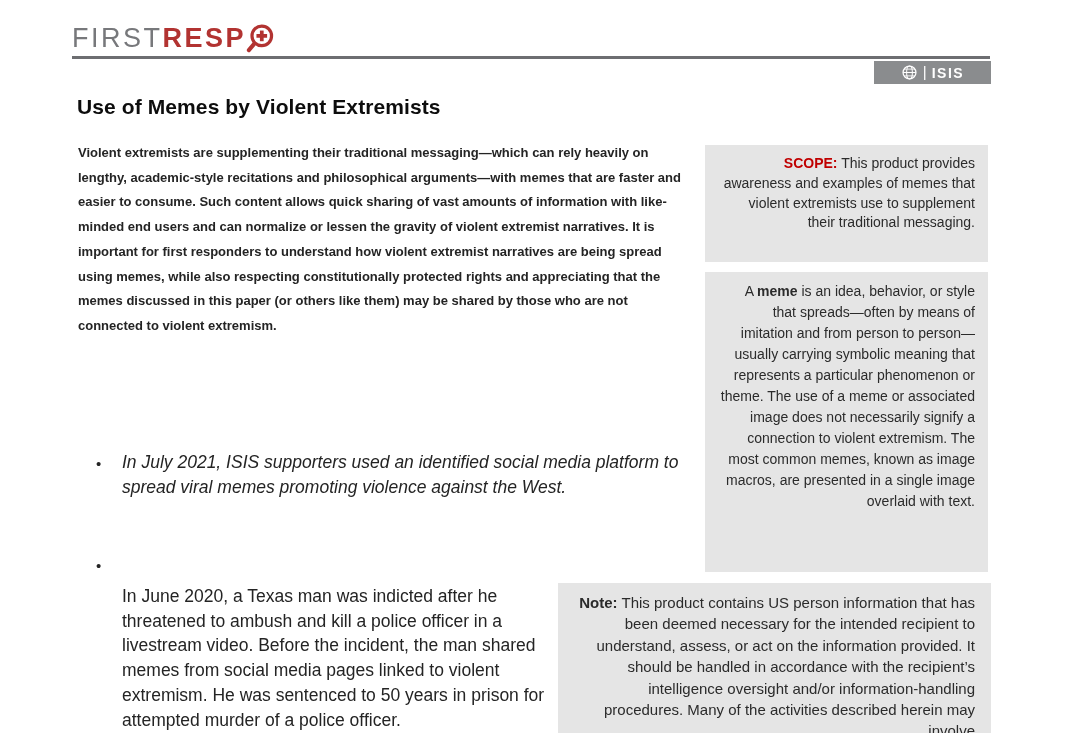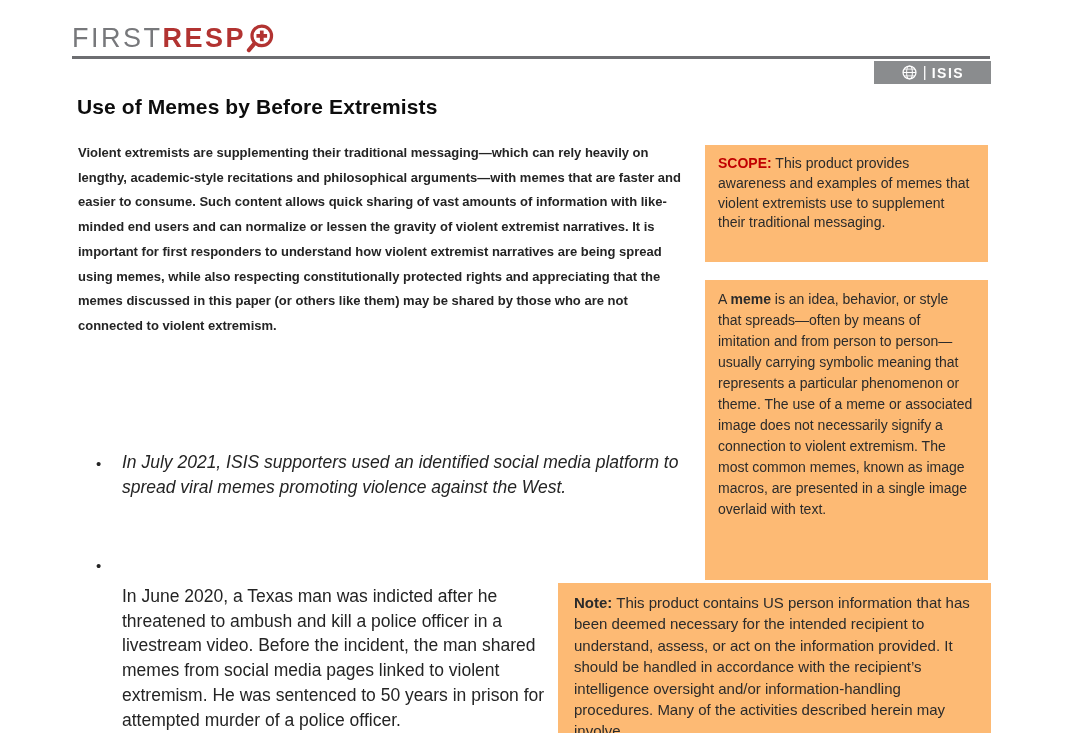--- a/index.html
+++ b/index.html
@@ -34,28 +34,28 @@
     position:absolute;left:78px;top:141px;width:618px;
     font-size:13px;line-height:24.7px;color:#242424;font-weight:bold;
   }
   .bullet{position:absolute;display:flex;font-size:17.5px;line-height:24.7px;color:#242424;}
   .bullet .marker{flex:none;width:26px;font-size:15px;padding-top:2px;}
   .bullet-1{left:96px;top:450px;width:606px;}
   .bullet-1 .btext{width:580px;font-style:italic;}
   .bullet-2{left:96px;top:552px;width:465px;}
   .bullet-2 .btext{width:439px;margin-top:32px;}
   
-  .box{position:absolute;background:#fdba74;box-sizing:border-box;color:#2b2b2b;}
+  .box{position:absolute;background:#e5e5e5;box-sizing:border-box;color:#2b2b2b;text-align:right;}
   .scope-box{
     left:705px;top:145px;width:283px;height:117px;
     padding:9px 13px;font-size:14px;line-height:19.8px;
   }
   .scope-box .scope-label{color:#c00000;font-weight:700;}
   .definition-box{
-    left:705px;top:280px;width:283px;height:300px;
+    left:705px;top:272px;width:283px;height:300px;
     padding:9px 13px;font-size:14px;line-height:21px;
   }
   .definition-box .term{font-weight:700;}
   .note-box{
     left:558px;top:583px;width:433px;height:182px;
     padding:9px 16px;font-size:15px;line-height:21.4px;overflow:hidden;
   }
   .note-box .note-label{font-weight:700;}
 </style>
 </head>
@@ -83,21 +83,21 @@
       <ellipse cx="10" cy="10" rx="3.4" ry="7.6" fill="none" stroke="#ffffff" stroke-width="1.2"></ellipse>
       <line x1="2.5" y1="10" x2="17.5" y2="10" stroke="#ffffff" stroke-width="1.2"></line>
       <line x1="3.5" y1="6" x2="16.5" y2="6" stroke="#ffffff" stroke-width="1"></line>
       <line x1="3.5" y1="14" x2="16.5" y2="14" stroke="#ffffff" stroke-width="1"></line>
     </svg>
     </span>
   <span class="divider">|</span>
   <span class="agency">ISIS</span>
 </div>
 
-<h1 class="title" style="margin:0;">Use of Memes by Before Extremists</h1>
+<h1 class="title" style="margin:0;">Use of Memes by Violent Extremists</h1>
 
 <p class="para" style="margin:0;">Violent extremists are supplementing their traditional messaging—which can rely heavily on lengthy, academic-style recitations and philosophical arguments—with memes that are faster and easier to consume. Such content allows quick sharing of vast amounts of information with like-minded end users and can normalize or lessen the gravity of violent extremist narratives. It is important for first responders to understand how violent extremist narratives are being spread using memes, while also respecting constitutionally protected rights and appreciating that the memes discussed in this paper (or others like them) may be shared by those who are not connected to violent extremism.</p>
 
 <div class="bullet bullet-1">
   <span class="marker">•</span>
   <span class="btext">In July 2021, ISIS supporters used an identified social media platform to spread viral memes promoting violence against the West.</span>
 </div>
 
 <div class="bullet bullet-2">
   <span class="marker">•</span>

